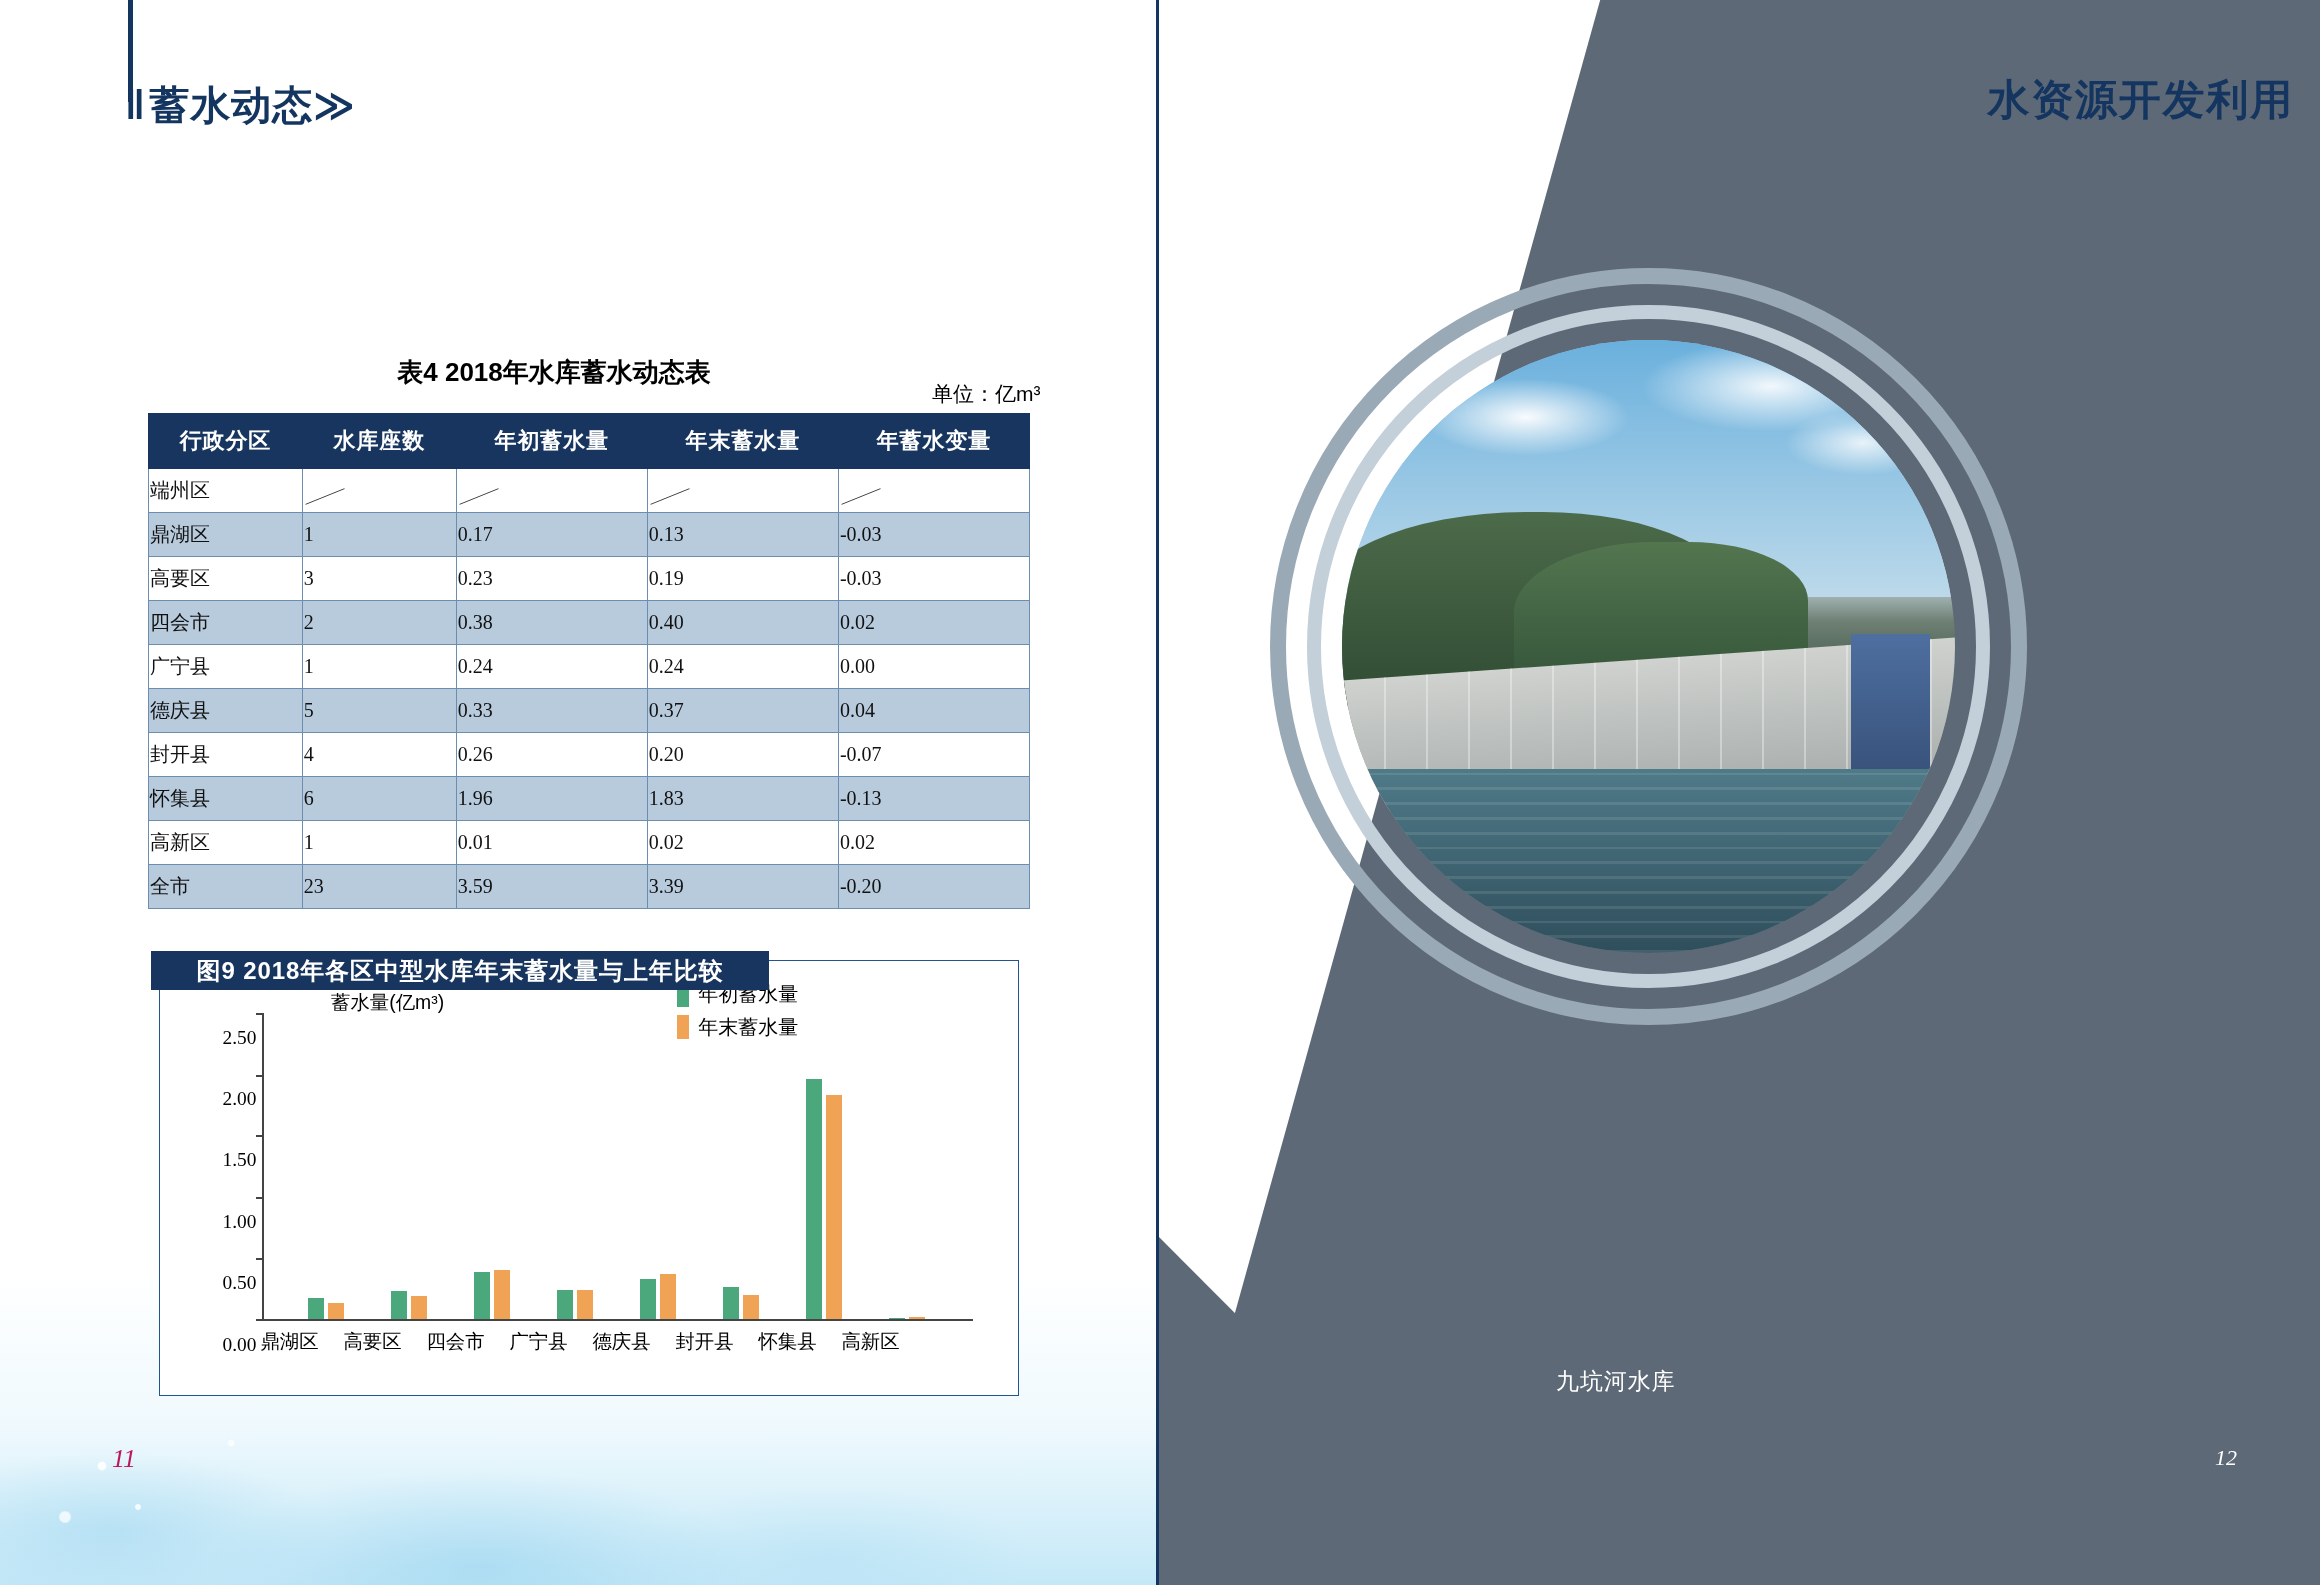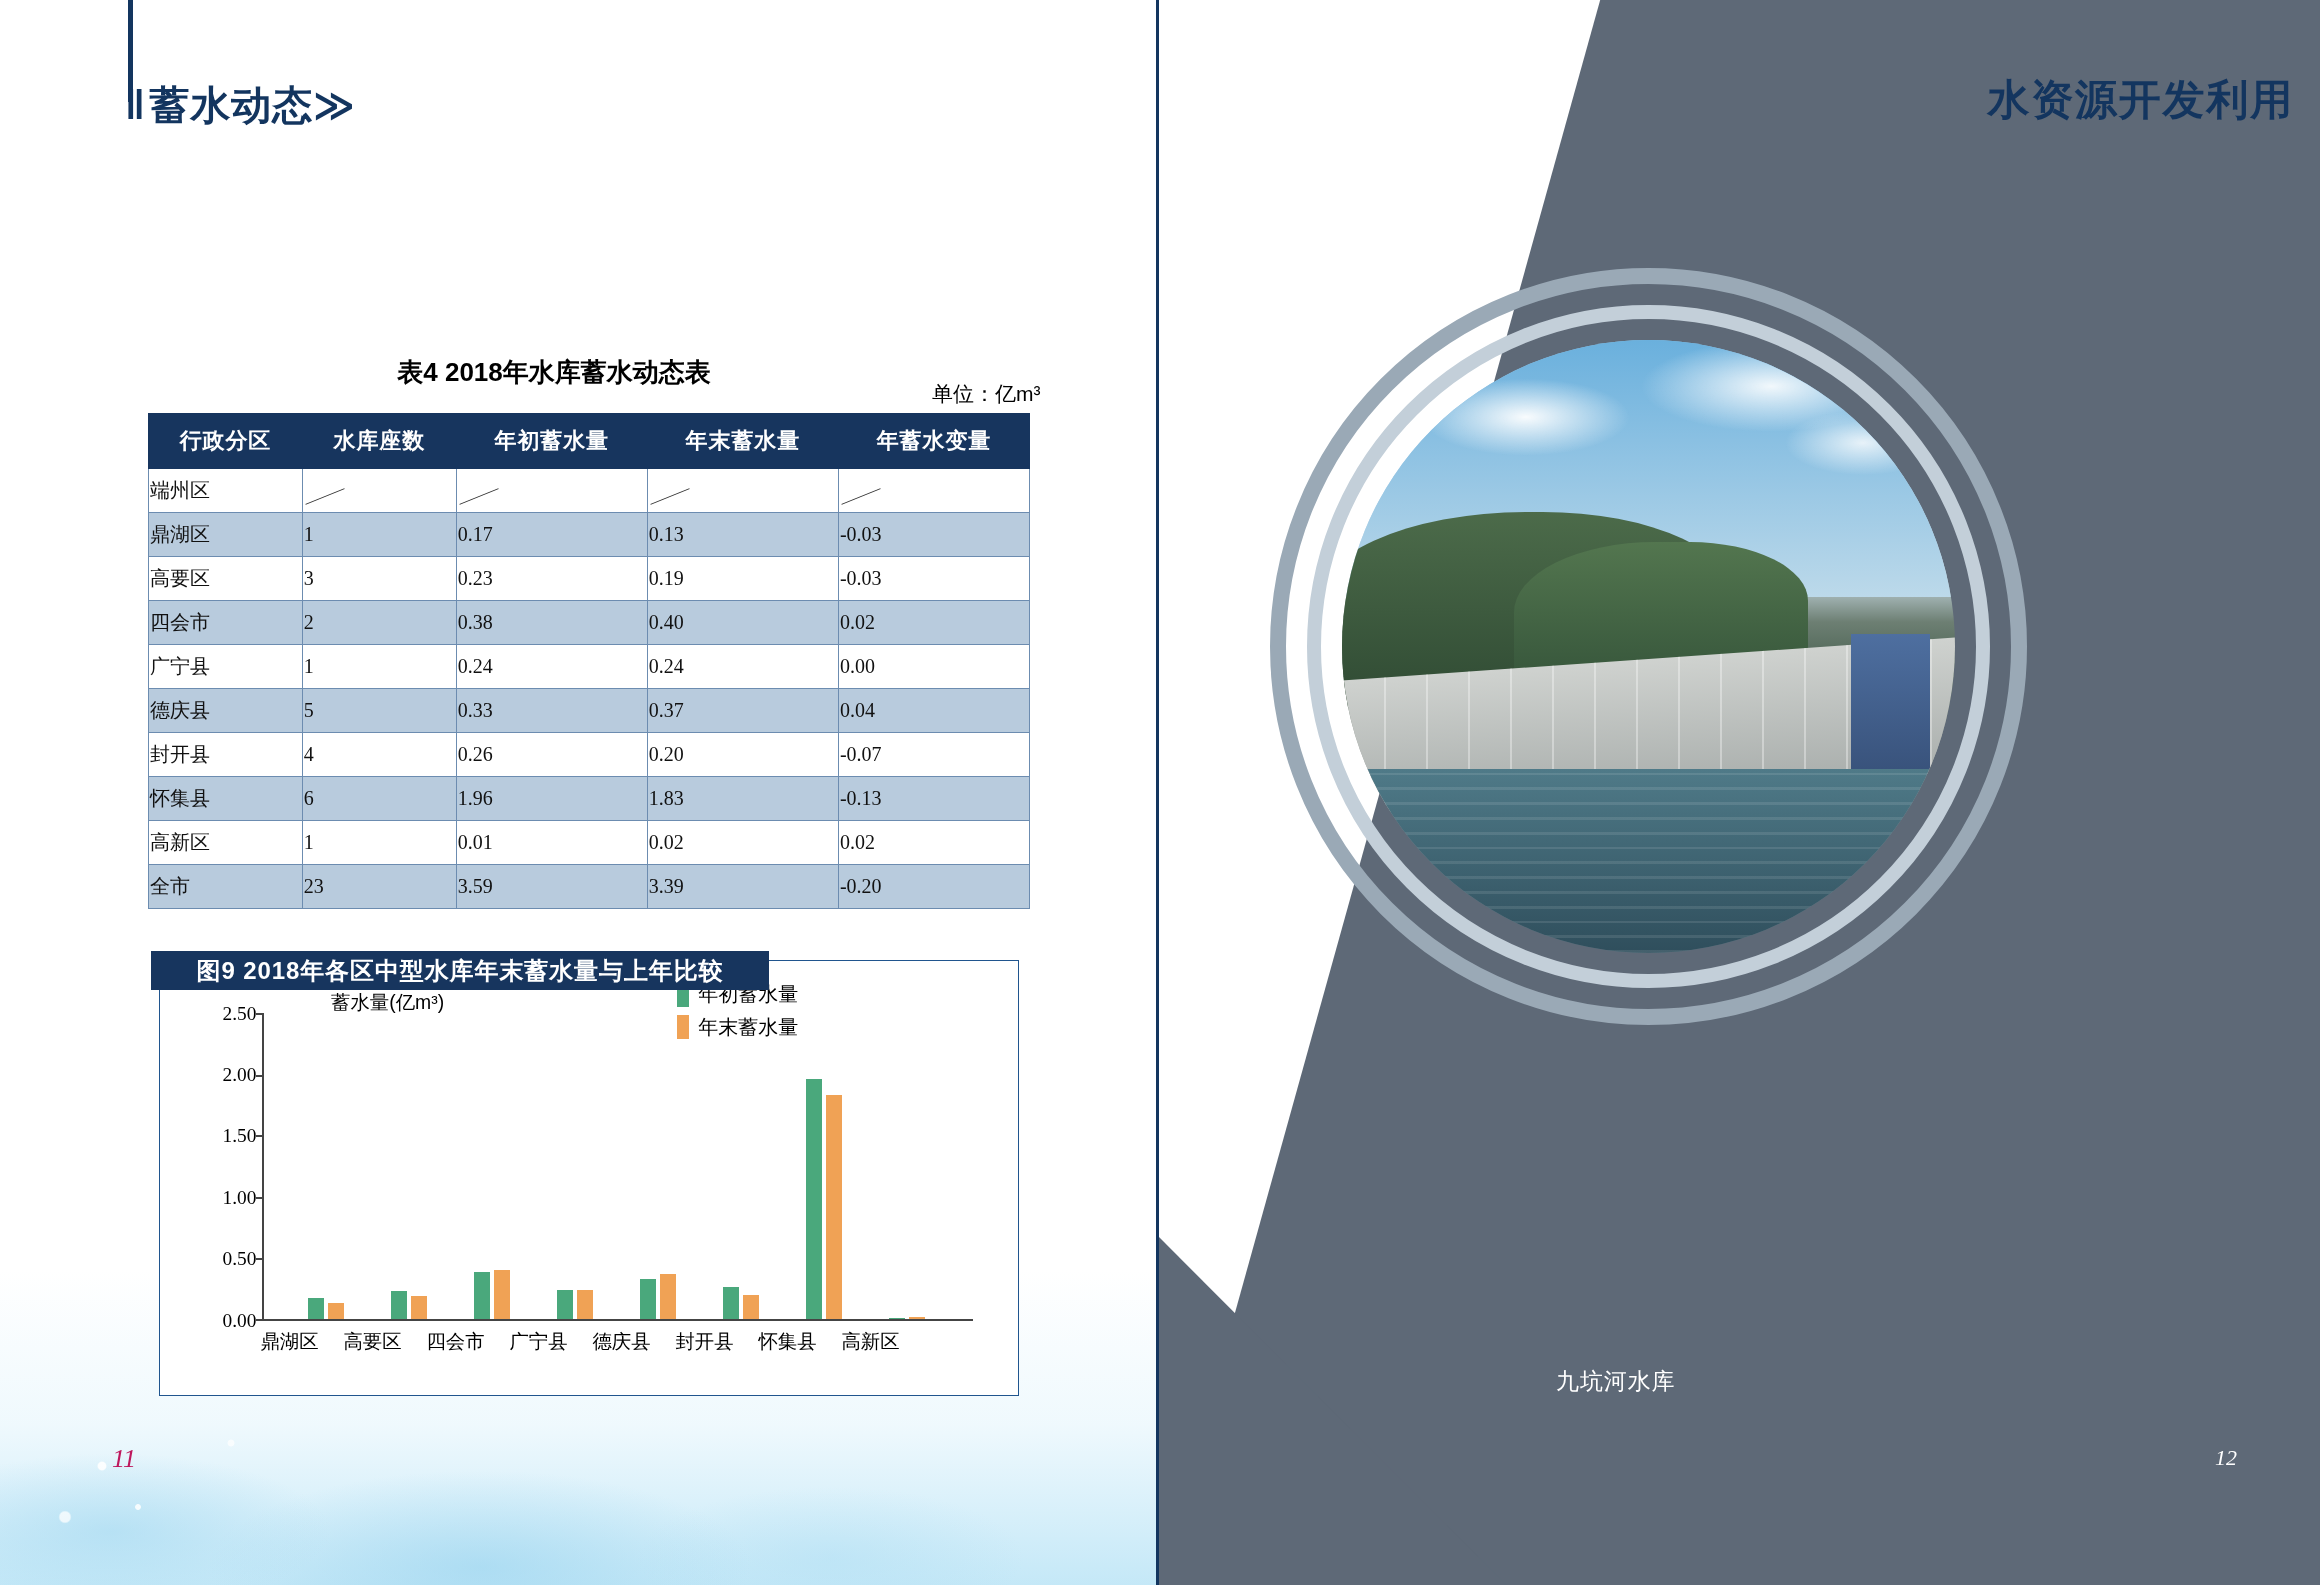--- a/index.html
+++ b/index.html
@@ -96,20 +96,21 @@
   }
   .axis-y{
     position:absolute;left:102px;top:52px;width:1.8px;height:308px;background:#444;
   }
   .axis-x{
     position:absolute;left:102px;top:358px;width:711px;height:1.8px;background:#444;
   }
   .ytick{
     position:absolute;right:0;width:55px;text-align:right;font-size:19.4px;color:#000;
     font-family:"Liberation Serif",serif;
+    margin-top:24px;
   }
   .ytick-wrap{position:absolute;left:18.5px;width:78px;top:0;height:369px;}
   .tick-mark{position:absolute;left:96px;width:7.4px;height:1.8px;background:#444;}
   .bars-area{position:absolute;left:103px;top:52px;width:709px;height:306px;}
   .grp{position:absolute;bottom:0;width:52px;display:flex;justify-content:center;gap:3.7px;align-items:flex-end;height:100%;}
   .bar{width:15.7px;}
   .bar.start{background:#4aa87c;}
   .bar.end{background:#f0a255;}
   .xlab{
     position:absolute;top:367px;width:85px;text-align:center;font-size:19.4px;color:#000;

